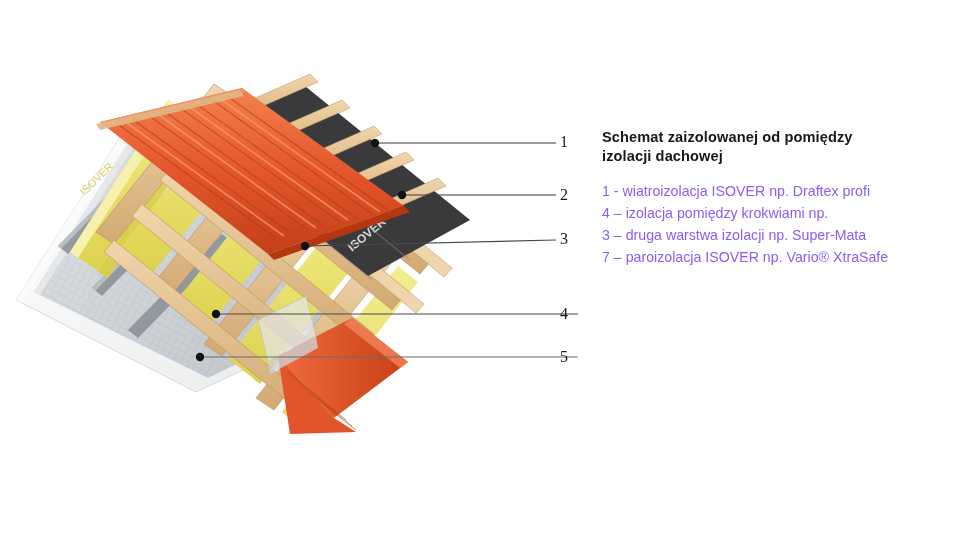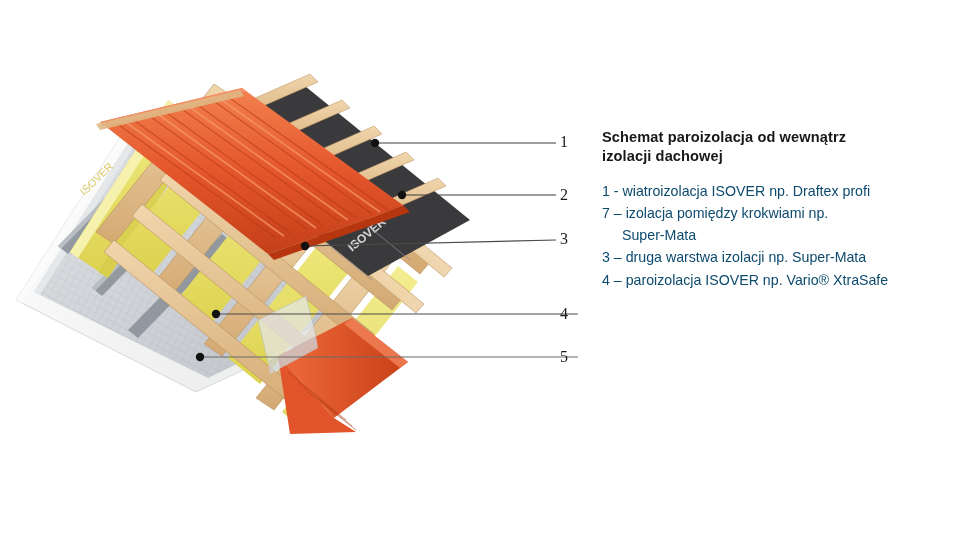--- a/index.html
+++ b/index.html
@@ -14,21 +14,21 @@
     position:absolute;left:600px;top:128px;width:360px;
     color:#1b1b1b;
   }
   .legend-title{
     font-size:14.6px;font-weight:bold;line-height:1.33;
     letter-spacing:.1px;margin:0 0 14px 2px;color:#181818;
   }
   .legend-title span{display:block;}
   .legend-list{list-style:none;margin:0;padding:0;}
   .legend-list li{
-    font-size:14.2px;line-height:1.53;color:#0c4a6e;
+    font-size:14.2px;line-height:1.53;color:#8b5cf6;
     margin:0 0 .5px 2px;white-space:nowrap;
   }
   .legend-list li.cont{padding-left:20px;}
   .callout-num{
     position:absolute;font-size:16px;color:#1a1a1a;
     font-family:"Liberation Serif", serif;
   }
 </style>
 </head>
 <body>
@@ -209,25 +209,24 @@
   </svg>
 
   <div class="callout-num" style="left:560px;top:133px;">1</div>
   <div class="callout-num" style="left:560px;top:186px;">2</div>
   <div class="callout-num" style="left:560px;top:230px;">3</div>
   <div class="callout-num" style="left:560px;top:305px;">4</div>
   <div class="callout-num" style="left:560px;top:348px;">5</div>
 
   <div class="legend">
     <div class="legend-title">
-      <span>Schemat paroizolacja od wewnątrz</span>
+      <span>Schemat zaizolowanej od pomiędzy</span>
       <span>izolacji dachowej</span>
     </div>
     <ul class="legend-list">
       <li>1 - wiatroizolacja ISOVER np. Draftex profi</li>
-      <li>7 – izolacja pomiędzy krokwiami np.</li>
-      <li class="cont">Super-Mata</li>
+      <li>4 – izolacja pomiędzy krokwiami np.</li>
       <li>3 – druga warstwa izolacji np. Super-Mata</li>
-      <li>4 – paroizolacja ISOVER np. Vario® XtraSafe</li>
+      <li>7 – paroizolacja ISOVER np. Vario® XtraSafe</li>
     </ul>
   </div>
 
 </div>
 
 </body></html>

